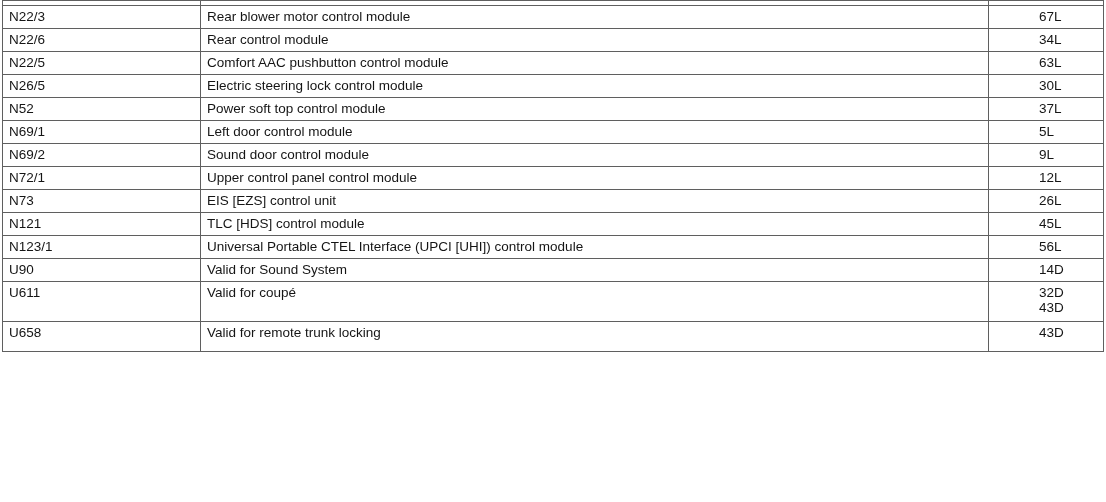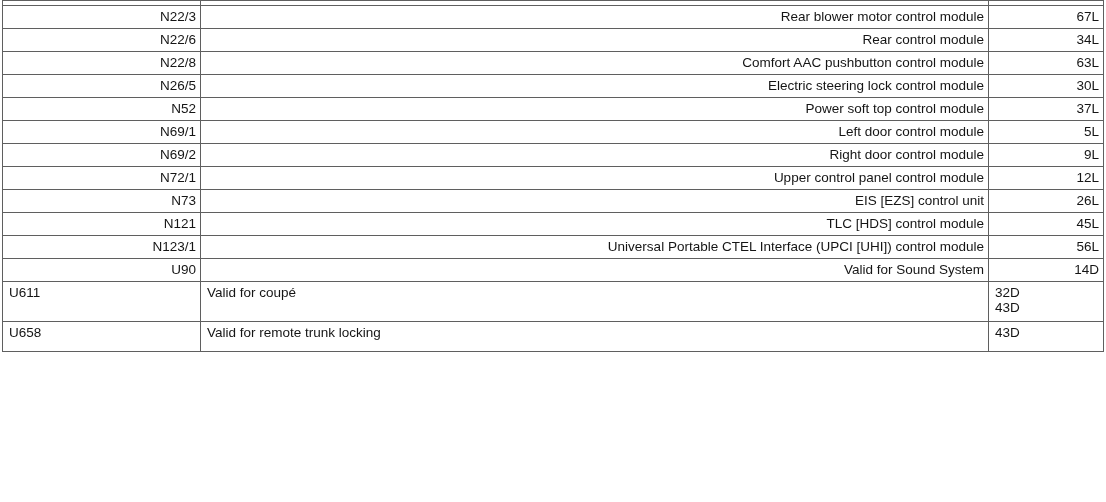--- a/index.html
+++ b/index.html
@@ -23,24 +23,24 @@
     font-size: 13.5px;
     line-height: 15px;
     color: #151515;
     padding: 3px 4px 1px 6px;
     overflow: hidden;
     white-space: nowrap;
     background: #ffffff;
   }
   td.loc-cell { padding-left: 4px; }
   tr.partial-row td { height: 4px; padding: 0; }
-  tr.row-single { height: 23px; text-align: right; }
+  tr.row-single { height: 23px; }
   tr.row-tall  { height: 40px; }
   tr.row-last  { height: 30px; }
-  .loc-line { display: block; }
+  .loc-line { display: block; margin-left: 44px; }
 </style>
 </head>
 <body>
 
 <div class="page">
   <table class="legend">
     <colgroup>
       <col style="width:198px">
       <col style="width:788px">
       <col style="width:115px">
@@ -59,21 +59,21 @@
           </td>
         </tr>
         <tr class="row-single">
           <td>N22/6</td>
           <td>Rear control module</td>
           <td class="loc-cell">
             <span class="loc-line">34L</span>
           </td>
         </tr>
         <tr class="row-single">
-          <td>N22/8</td>
+          <td>N22/5</td>
           <td>Comfort AAC pushbutton control module</td>
           <td class="loc-cell">
             <span class="loc-line">63L</span>
           </td>
         </tr>
         <tr class="row-single">
           <td>N26/5</td>
           <td>Electric steering lock control module</td>
           <td class="loc-cell">
             <span class="loc-line">30L</span>
@@ -88,21 +88,21 @@
         </tr>
         <tr class="row-single">
           <td>N69/1</td>
           <td>Left door control module</td>
           <td class="loc-cell">
             <span class="loc-line">5L</span>
           </td>
         </tr>
         <tr class="row-single">
           <td>N69/2</td>
-          <td>Right door control module</td>
+          <td>Sound door control module</td>
           <td class="loc-cell">
             <span class="loc-line">9L</span>
           </td>
         </tr>
         <tr class="row-single">
           <td>N72/1</td>
           <td>Upper control panel control module</td>
           <td class="loc-cell">
             <span class="loc-line">12L</span>
           </td>

